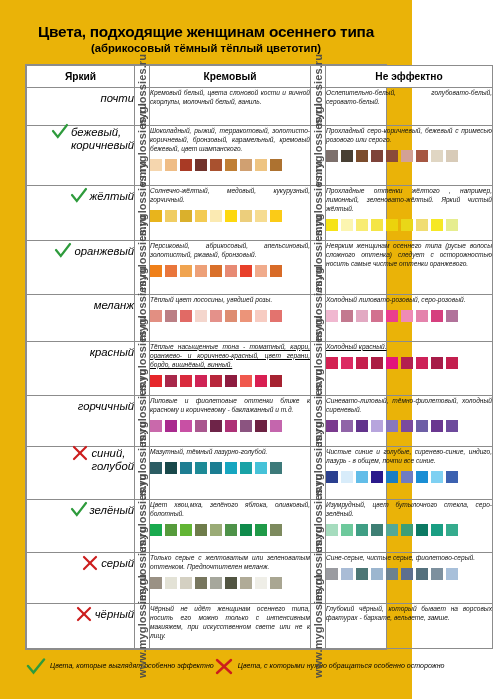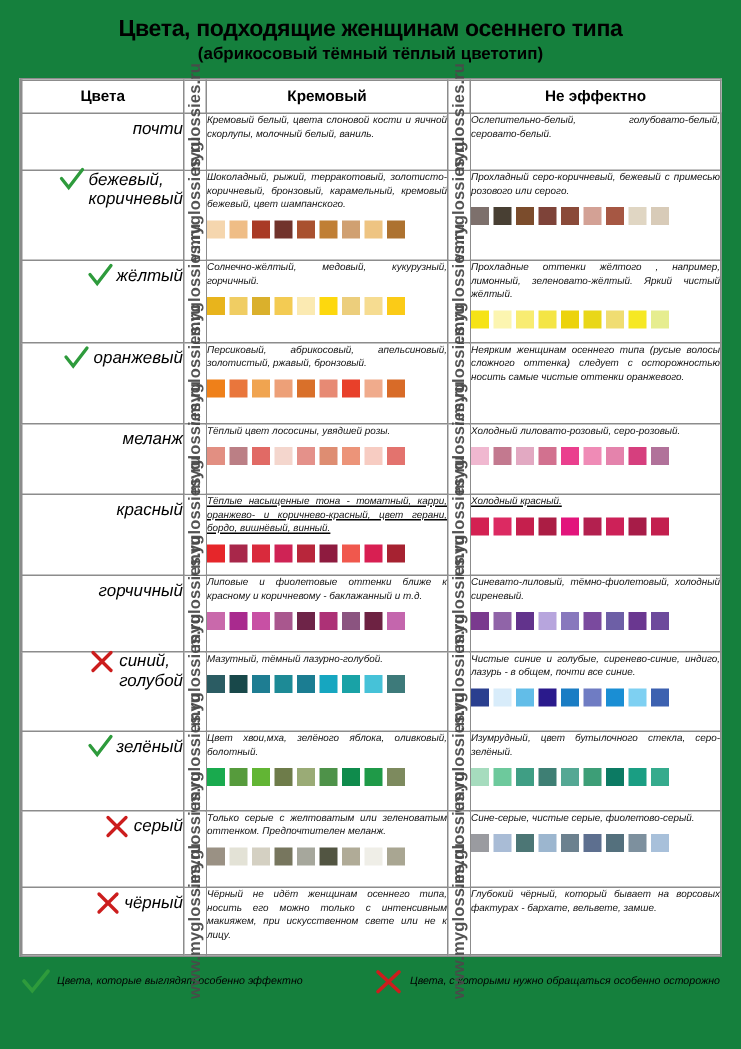--- a/index.html
+++ b/index.html
@@ -9,25 +9,25 @@
   }
   body {
     width: 494px;
     height: 699px;
     font-family: "Liberation Sans", "DejaVu Sans", sans-serif;
     color: #000000;
     overflow: hidden;
   }
   .page {
     position: relative;
-    width: 494px;
+    width: 412px;
     height: 699px;
     box-sizing: border-box;
-    padding: 0;
-    background: #15803d;
+    padding: 12px;
+    background: #eab308;
   }
 
   
   .title-block {
     text-align: center;
     padding: 11px 10px 0 10px;
   }
   .main-title {
     font-size: 15.4px;
     font-weight: bold;
@@ -197,21 +197,21 @@
     <table class="grid">
       <colgroup>
         <col class="c-color">
           <col class="c-wm1">
           <col class="c-fit">
           <col class="c-wm2">
           <col class="c-nofit">
       </colgroup>
       <thead>
         <tr>
-          <th>Цвета</th>
+          <th>Яркий</th>
           <th class="wm-head"></th>
           <th>Кремовый</th>
           <th class="wm-head"></th>
           <th>Не эффектно</th>
         </tr>
       </thead>
       <tbody>
           <tr class="r-white">
             <td class="name-cell"><span class="name-inner">почти</span></td>
             <td class="wm">

